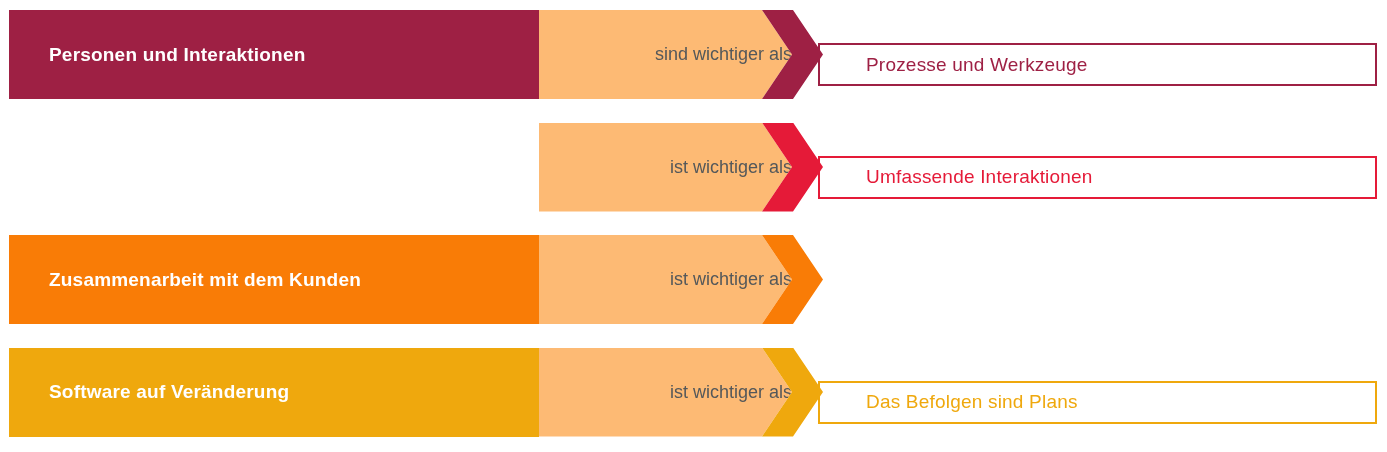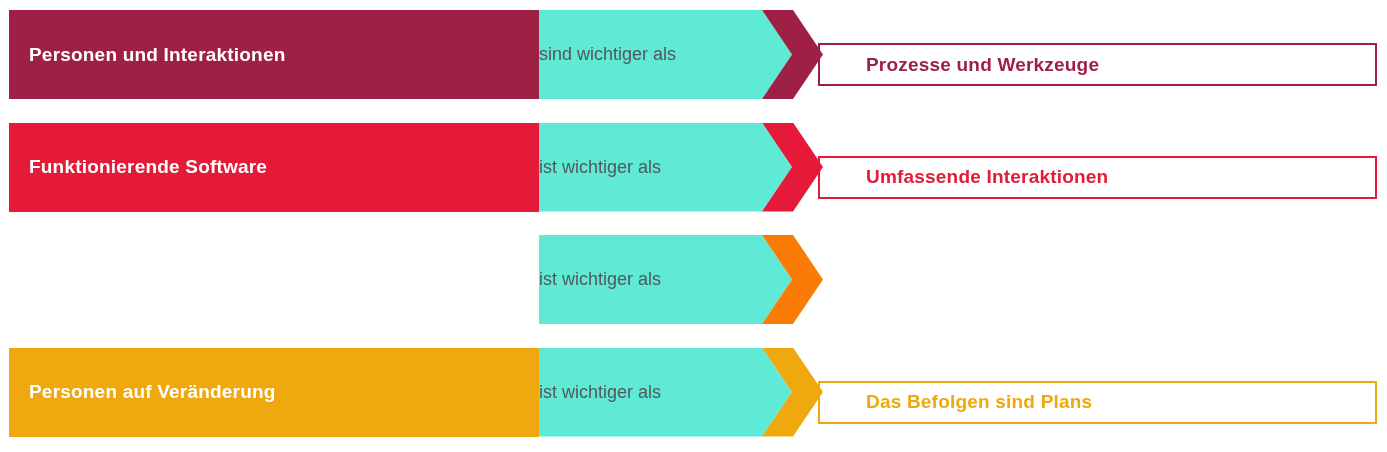--- a/index.html
+++ b/index.html
@@ -32,37 +32,37 @@
     position: absolute;
     left: 9px;
     top: 0;
     width: 530px;
     height: 100%;
     background: var(--c);
     display: flex;
     align-items: center;
   }
   .value-block .label {
-    padding-left: 20px;
+    padding-left: 40px;
     color: #ffffff;
     font-size: 19px;
     font-weight: bold;
     letter-spacing: 0.2px;
   }
   .comparator-block {
     position: absolute;
     left: 539px;
     top: 0;
     width: 253px;
     height: 100%;
-    background: #5eead4;
+    background: #fdba74;
     clip-path: polygon(0 0, calc(100% - 30px) 0, 100% 50%, calc(100% - 30px) 100%, 0 100%);
     display: flex;
     align-items: center;
-    justify-content: flex-start;
+    justify-content: flex-end;
   }
   .comparator-block .label {
     color: #54585a;
     font-size: 18px;
     font-weight: normal;
   }
   .arrow-chevron {
     position: absolute;
     left: 762px;
     top: 0;
@@ -82,21 +82,21 @@
     background: #ffffff;
     border: 2px solid var(--c);
     display: flex;
     align-items: center;
     z-index: 1;
   }
   .over-box .label {
     padding-left: 46px;
     color: var(--c);
     font-size: 19px;
-    font-weight: bold;
+    font-weight: normal;
     letter-spacing: 0.2px;
   }
 </style>
 </head>
 <body>
 
 <div class="canvas">
   <div class="rows">
 
     <div class="row" style="--c: #9e2044;">
@@ -106,42 +106,42 @@
       <div class="comparator-block">
         <span class="label">sind wichtiger als</span>
       </div>
       <div class="arrow-chevron"></div>
       <div class="over-box">
         <span class="label">Prozesse und Werkzeuge</span>
       </div>
     </div>
 
     <div class="row" style="--c: #e51a38;">
-      <div class="value-block">
-        <span class="label">Funktionierende Software</span>
-      </div>
       <div class="comparator-block">
         <span class="label">ist wichtiger als</span>
       </div>
       <div class="arrow-chevron"></div>
       <div class="over-box">
         <span class="label">Umfassende Interaktionen</span>
       </div>
     </div>
 
     <div class="row" style="--c: #f97c06;">
+      <div class="value-block">
+        <span class="label">Zusammenarbeit mit dem Kunden</span>
+      </div>
       <div class="comparator-block">
         <span class="label">ist wichtiger als</span>
       </div>
       <div class="arrow-chevron"></div>
     </div>
 
     <div class="row" style="--c: #efa80d;">
       <div class="value-block">
-        <span class="label">Personen auf Veränderung</span>
+        <span class="label">Software auf Veränderung</span>
       </div>
       <div class="comparator-block">
         <span class="label">ist wichtiger als</span>
       </div>
       <div class="arrow-chevron"></div>
       <div class="over-box">
         <span class="label">Das Befolgen sind Plans</span>
       </div>
     </div>
 

